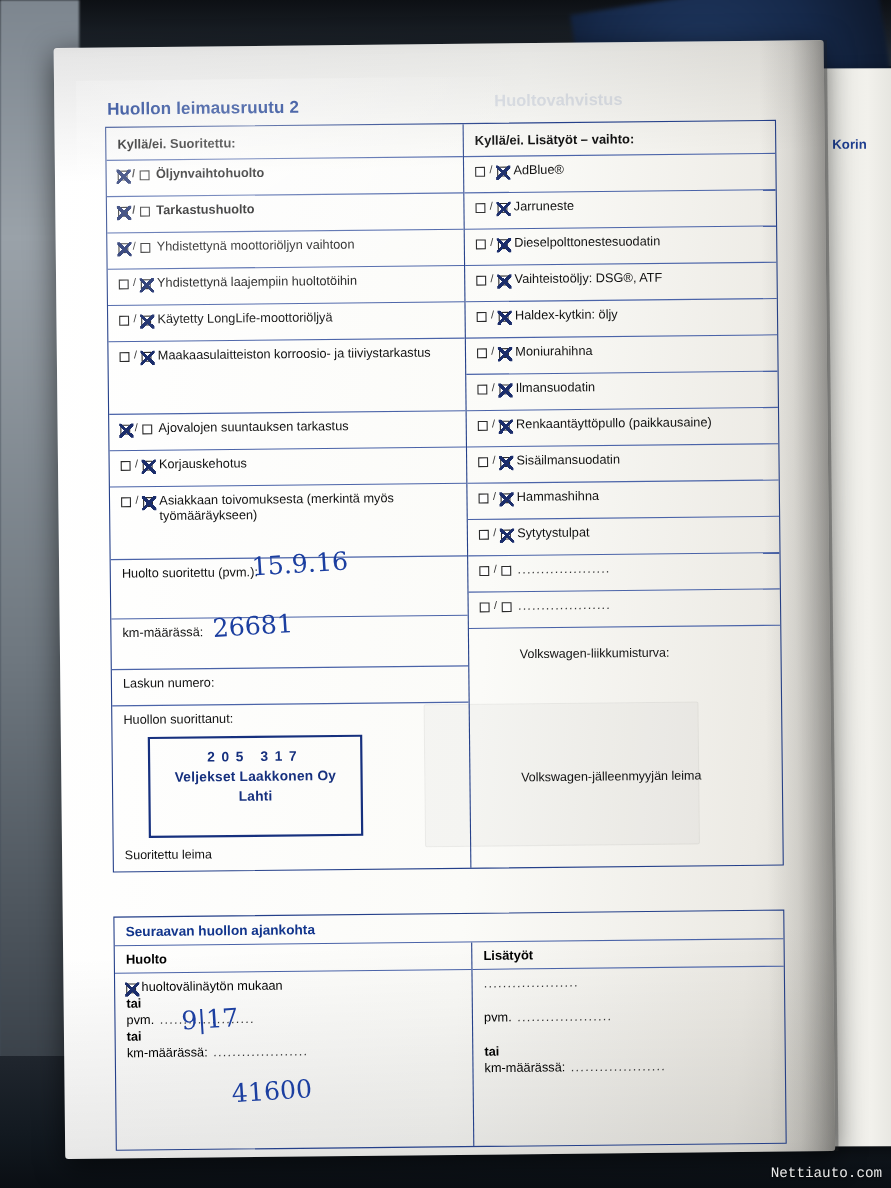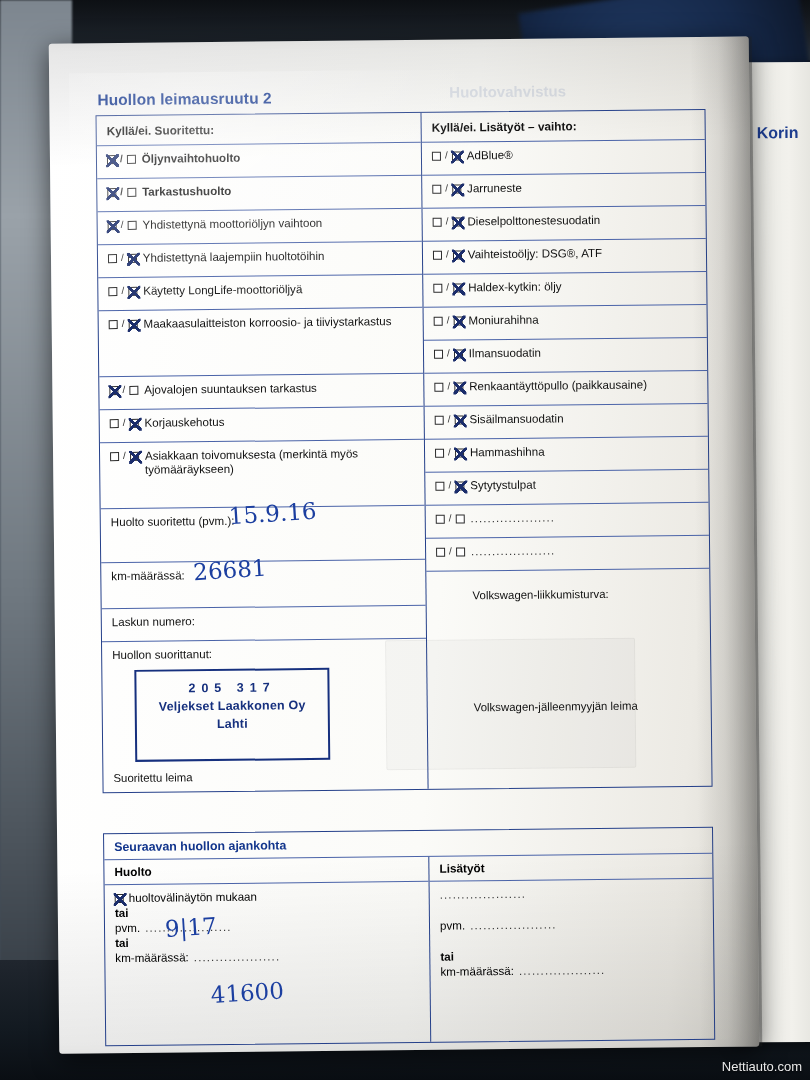--- a/index.html
+++ b/index.html
@@ -58,21 +58,21 @@
     left: 690px; top: 48px;
     width: 100px; height: 980px;
     background: linear-gradient(90deg, #c7c9c6 0%, #e9e9e4 25%, #f2f1ec 60%, #dcdcd6 100%);
     border-radius: 2px 6px 6px 2px;
     box-shadow: 2px 4px 14px rgba(0,0,0,.55);
     transform: rotate(0.4deg);
   }
   .page-right .side-head {
     position: absolute;
     left: 28px; top: 62px;
-    font-weight: bold; font-size: 16px; color: #1d3d8f;
+    font-weight: bold; font-size: 12px; color: #1d3d8f;
   }
 
   .page {
     position: absolute;
     left: 14px; top: 22px;
     width: 700px; height: 1010px;
     background:
       linear-gradient(95deg, #ffffff 0%, #fbfbf8 55%, #eceae4 88%, #d8d6cf 100%);
     box-shadow: 0 6px 26px rgba(0,0,0,.6), inset -18px 0 26px -18px rgba(0,0,0,.22);
     border-radius: 3px;
@@ -272,20 +272,21 @@
     pointer-events: none;
   }
 
   
   .watermark {
     position: absolute;
     right: 8px; bottom: 6px;
     color: #e9e9e9;
     font-size: 13px;
     text-shadow: 0 1px 2px rgba(0,0,0,.8);
+    font-family: Liberation Mono, monospace;
   }
 </style>
 </head>
 <body>
 
 <div class="photo">
   <div class="bg-dark-top"></div>
   <div class="bg-blue-strip"></div>
   <div class="bg-navy"></div>
   <div class="bg-bottom"></div>

